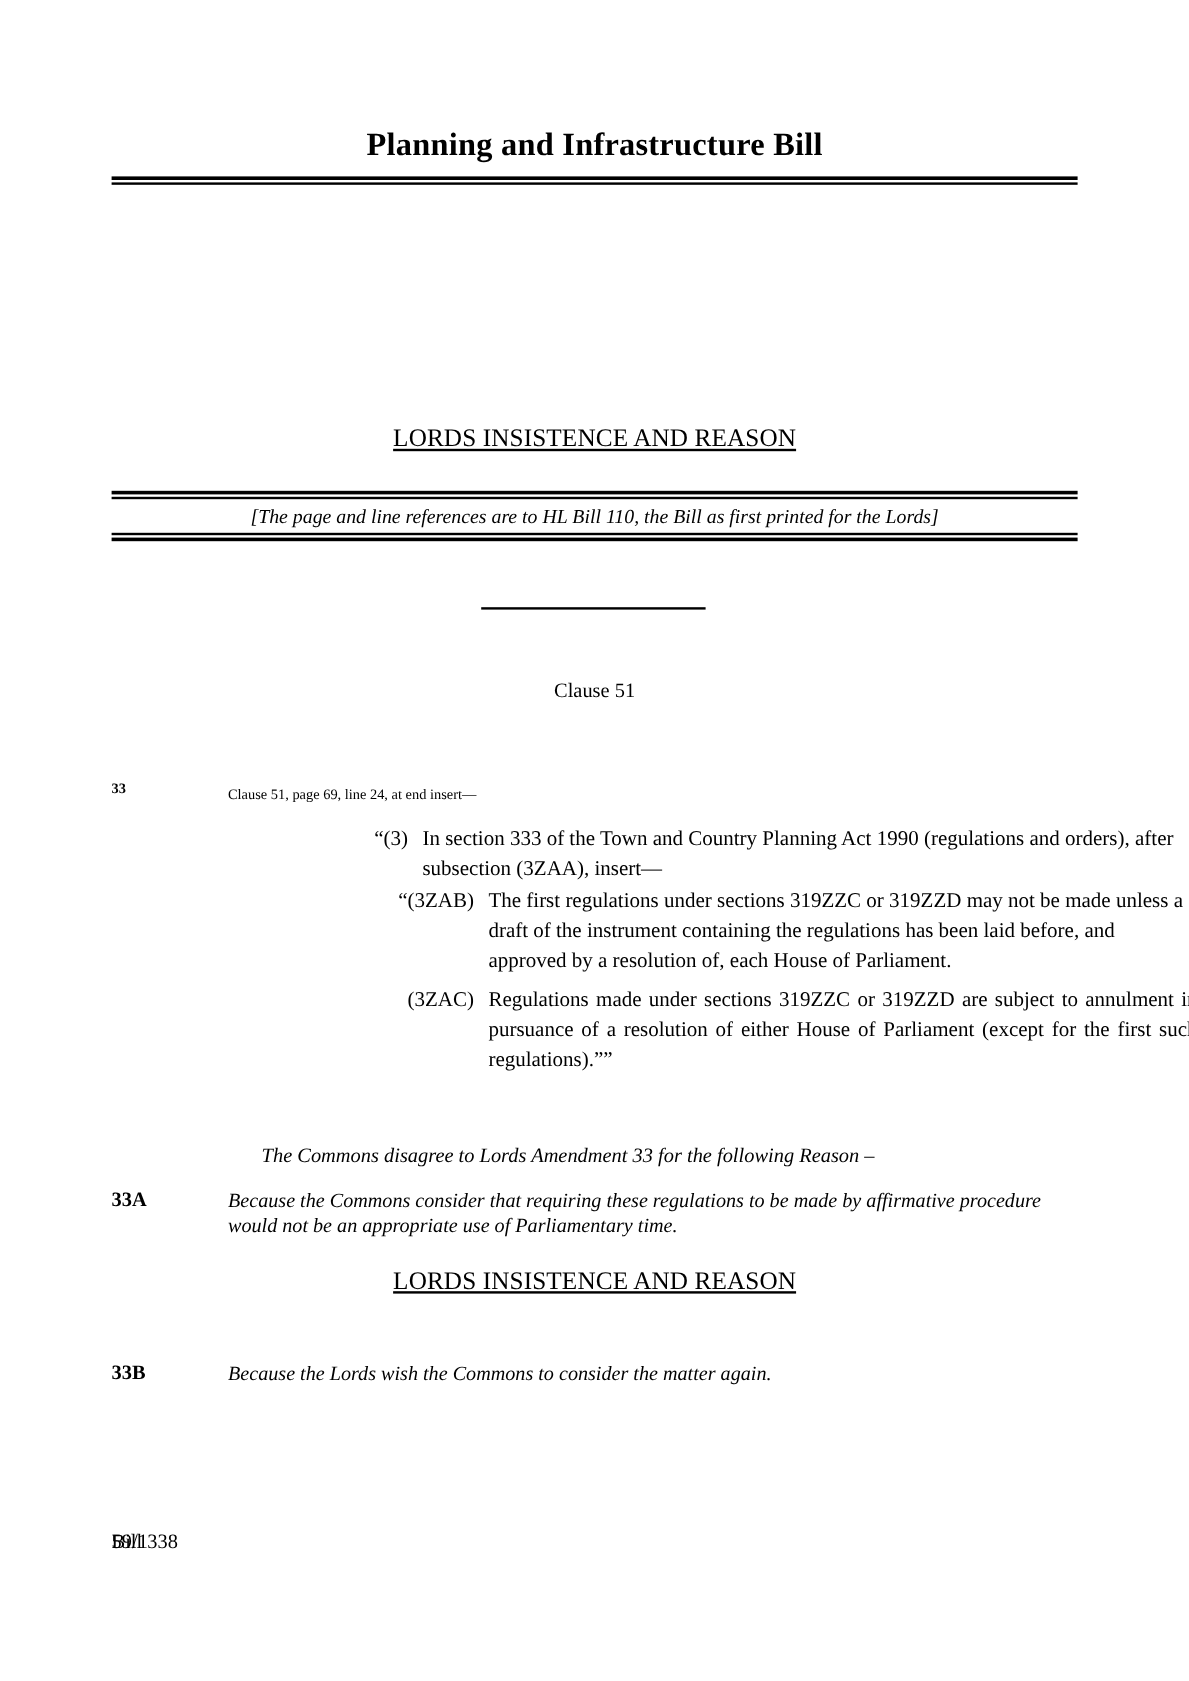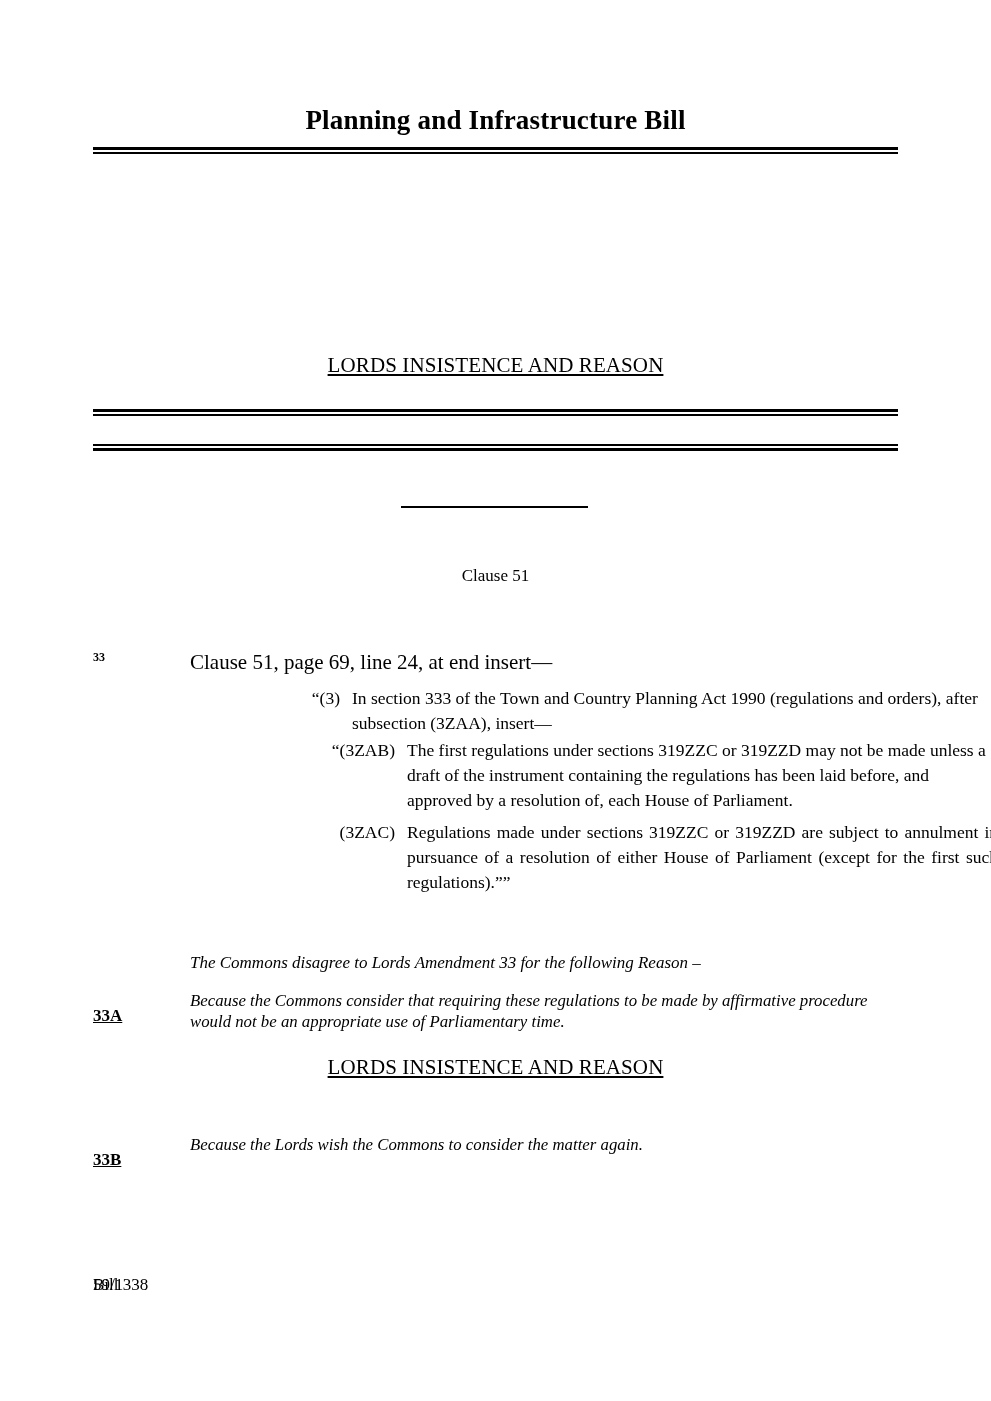--- a/index.html
+++ b/index.html
@@ -101,21 +101,21 @@
     left: 0;
     top: 0;
     width: 80px;
     font-size: 12px;
     font-weight: bold;
   }
   .amd-body {
     position: absolute;
     left: 97px;
     width: 708px;
-    font-size: 21px;
+    font-size: 12px;
     line-height: 25px;
   }
 
   
   .sub-para {
     position: absolute;
     width: 805px;
     left: 93px;
   }
   .sub-marker {
@@ -145,25 +145,24 @@
     font-size: 17px;
   }
   .reason-row {
     position: absolute;
     left: 93px;
     width: 805px;
   }
   .reason-num {
     position: absolute;
     left: 0;
-    top: 16px;
+    top: 0;
     width: 80px;
     font-size: 17px;
     font-weight: bold;
-    text-decoration: underline;
   }
   .reason-body {
     position: absolute;
     left: 97px;
     width: 708px;
     font-style: italic;
     font-size: 16.8px;
     line-height: 21px;
   }
 
@@ -197,20 +196,21 @@
   </div>
 
   <div class="centred heading-caps" style="top:353px;">LORDS INSISTENCE AND REASON</div>
 
   <div class="rule-double" style="top:409px;">
     <div class="thick"></div>
     <div class="gap"></div>
     <div class="thin"></div>
   </div>
 
+  <div class="note-italic" style="top:421px;">[The page and line references are to HL Bill 110, the Bill as first printed for the Lords]</div>
 
   <div class="rule-double" style="top:444px;">
     <div class="thin"></div>
     <div class="gap"></div>
     <div class="thick"></div>
   </div>
 
   <div class="rule-short" style="top:506px;"></div>
 
   <div class="centred heading-bold" style="top:566px;">Clause 51</div>
@@ -230,21 +230,21 @@
     <div class="sub-marker" style="left:100px; width:202px;">“(3ZAB)</div>
     <div class="sub-text" style="left:314px; width:591px;">The first regulations under sections 319ZZC or 319ZZD may not be made unless a draft of the instrument containing the regulations has been laid before, and approved by a resolution of, each House of Parliament.</div>
   </div>
 
   <div class="sub-para" style="top:820px;">
     <div class="sub-marker" style="left:100px; width:202px;">(3ZAC)</div>
     <div class="sub-text justify" style="left:314px; width:591px;">Regulations made under sections 319ZZC or 319ZZD are subject to annulment in pursuance of a resolution of either House of Parliament (except for the first such regulations).””</div>
   </div>
 
 
-  <div class="reason-lead" style="top:953px;">The Commons disagree to Lords Amendment 33 for the following Reason –</div>
+  <div class="reason-lead" style="top:953px;margin-left:28px;">The Commons disagree to Lords Amendment 33 for the following Reason –</div>
 
   <div class="reason-row" style="top:990px;">
     <div class="reason-num">33A</div>
     <div class="reason-body">Because the Commons consider that requiring these regulations to be made by affirmative procedure would not be an appropriate use of Parliamentary time.</div>
   </div>
 
   <div class="centred heading-caps" style="top:1055px;">LORDS INSISTENCE AND REASON</div>
 
 
   <div class="reason-row" style="top:1134px;">

